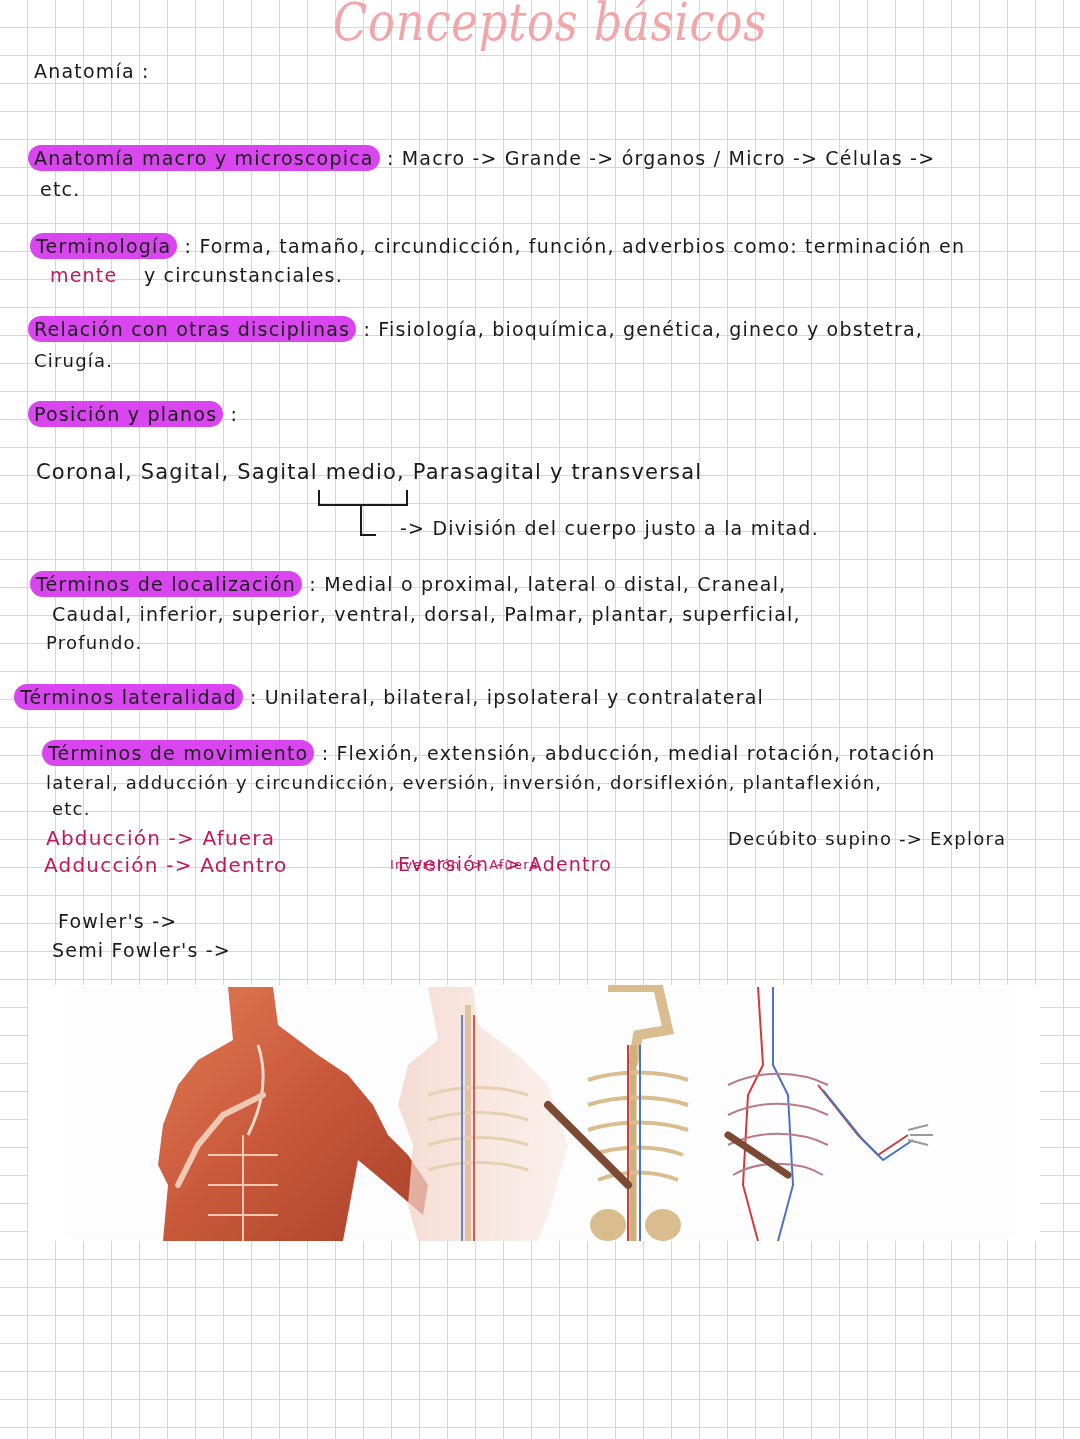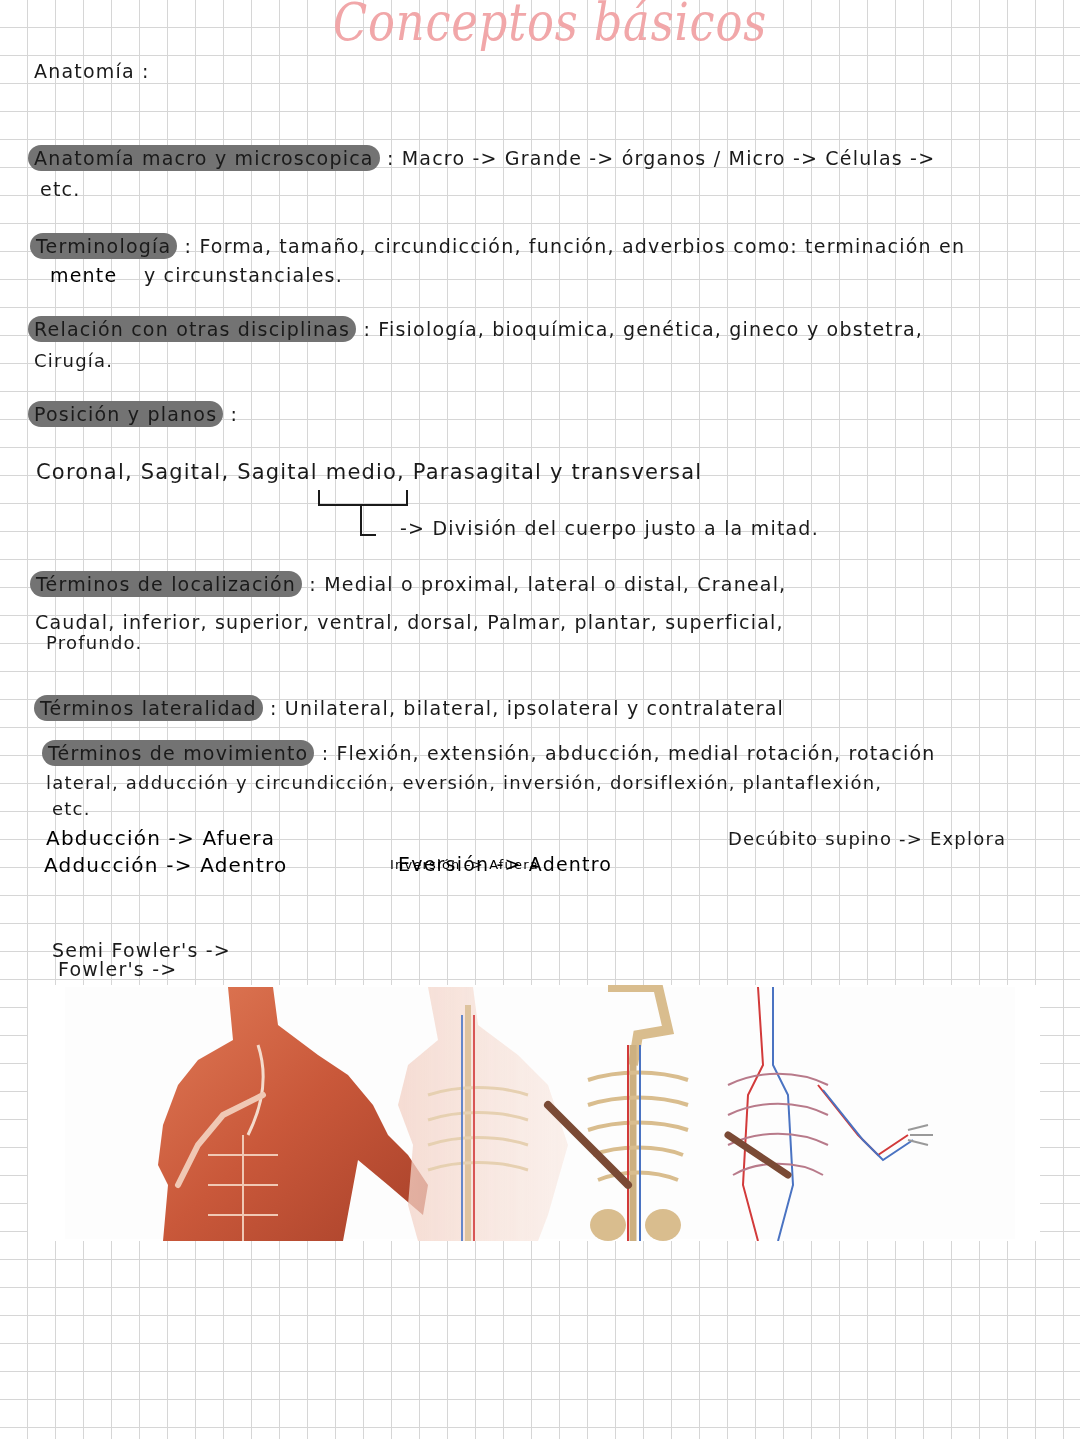--- a/index.html
+++ b/index.html
@@ -17,23 +17,23 @@
   .abs { position: absolute; white-space: nowrap; }
   .title {
     left: 0; width: 1100px; top: -8px; text-align: center;
     font-family: "DejaVu Serif", serif; font-style: italic;
     font-size: 52px; color: #f1a7a9; letter-spacing: 1px;
     transform: scaleX(0.86); transform-origin: 50% 0;
   }
   .hand { font-size: 19px; letter-spacing: 1.2px; }
   .hand.small { font-size: 18px; }
   .hl {
-    background: #737373; border-radius: 14px; padding: 2px 6px 2px 6px; margin-left: -6px;
+    background: #d946ef; border-radius: 14px; padding: 2px 6px 2px 6px; margin-left: -6px;
   }
-  .blue { color: #000000; }
+  .blue { color: #be185d; }
   .gap { display: inline-block; width: 12px; }
   .bracket {
     position: absolute; border: 2px solid #1a1a1a; border-top: none;
   }
   .image-box {
     position: absolute; left: 28px; top: 985px; width: 1012px; height: 256px;
     background: #ffffff;
   }
 </style>
 </head>
@@ -72,43 +72,43 @@
 
 <div class="abs hand" style="left:36px; top:460px; font-size:21px;">Coronal, Sagital, Sagital medio, Parasagital y transversal</div>
 <div class="bracket" style="left:318px; top:490px; width:86px; height:14px;"></div>
 <div class="bracket" style="left:360px; top:504px; width:14px; height:30px; border-right:none;"></div>
 <div class="abs hand" style="left:378px; top:517px;margin-left:22px;">-&gt; División del cuerpo justo a la mitad.</div>
 
 <div class="abs hand" style="left:36px; top:573px;">
   <span class="hl">Términos de localización</span>
   <span>: Medial o proximal, lateral o distal, Craneal,</span>
 </div>
-<div class="abs hand" style="left:35px; top:603px;margin-top:8px;">Caudal, inferior, superior, ventral, dorsal, Palmar, plantar, superficial,</div>
+<div class="abs hand" style="left:52px; top:603px;">Caudal, inferior, superior, ventral, dorsal, Palmar, plantar, superficial,</div>
 <div class="abs hand small" style="left:46px; top:632px;">Profundo.</div>
 
-<div class="abs hand" style="left:40px; top:686px;margin-top:11px;">
+<div class="abs hand" style="left:20px; top:686px;">
   <span class="hl">Términos lateralidad</span>
   <span>: Unilateral, bilateral, ipsolateral y contralateral</span>
 </div>
 
 <div class="abs hand" style="left:40px; top:742px;margin-left:8px;">
   <span class="hl">Términos de movimiento</span>
   <span>: Flexión, extensión, abducción, medial rotación, rotación</span>
 </div>
 <div class="abs hand small" style="left:46px; top:772px;">lateral, adducción y circundicción, eversión, inversión, dorsiflexión, plantaflexión,</div>
 <div class="abs hand small" style="left:52px; top:798px;">etc.</div>
 
 <div class="abs hand blue" style="left:46px; top:826px; font-size:20px;text-align:right;">Abducción -&gt; Afuera</div>
 <div class="abs hand blue" style="left:44px; top:853px; font-size:20px;">Adducción -&gt; Adentro</div>
 <div class="abs hand blue" style="left:390px; top:826px; font-size:13px;margin-top:31px;">Inversión -&gt; Afuera</div>
 <div class="abs hand blue" style="left:398px; top:853px; font-size:19px;">Eversión -&gt; Adentro</div>
 
 <div class="abs hand small" style="left:728px; top:828px;">Decúbito supino -&gt; Explora</div>
 
-<div class="abs hand" style="left:58px; top:910px; font-style:normal;margin-top:48px;">Fowler's -&gt;</div>
+<div class="abs hand" style="left:58px; top:910px; font-style:normal;">Fowler's -&gt;</div>
 <div class="abs hand" style="left:52px; top:939px; font-style:normal;">Semi Fowler's -&gt;</div>
 
 <div class="image-box">
   <svg width="1012" height="256" viewBox="0 0 1012 256">
     <defs>
       <linearGradient id="muscle" x1="0" y1="0" x2="1" y2="1">
         <stop offset="0" stop-color="#e07a56"></stop>
         <stop offset="0.5" stop-color="#c9583a"></stop>
         <stop offset="1" stop-color="#a8412a"></stop>
       </linearGradient>

